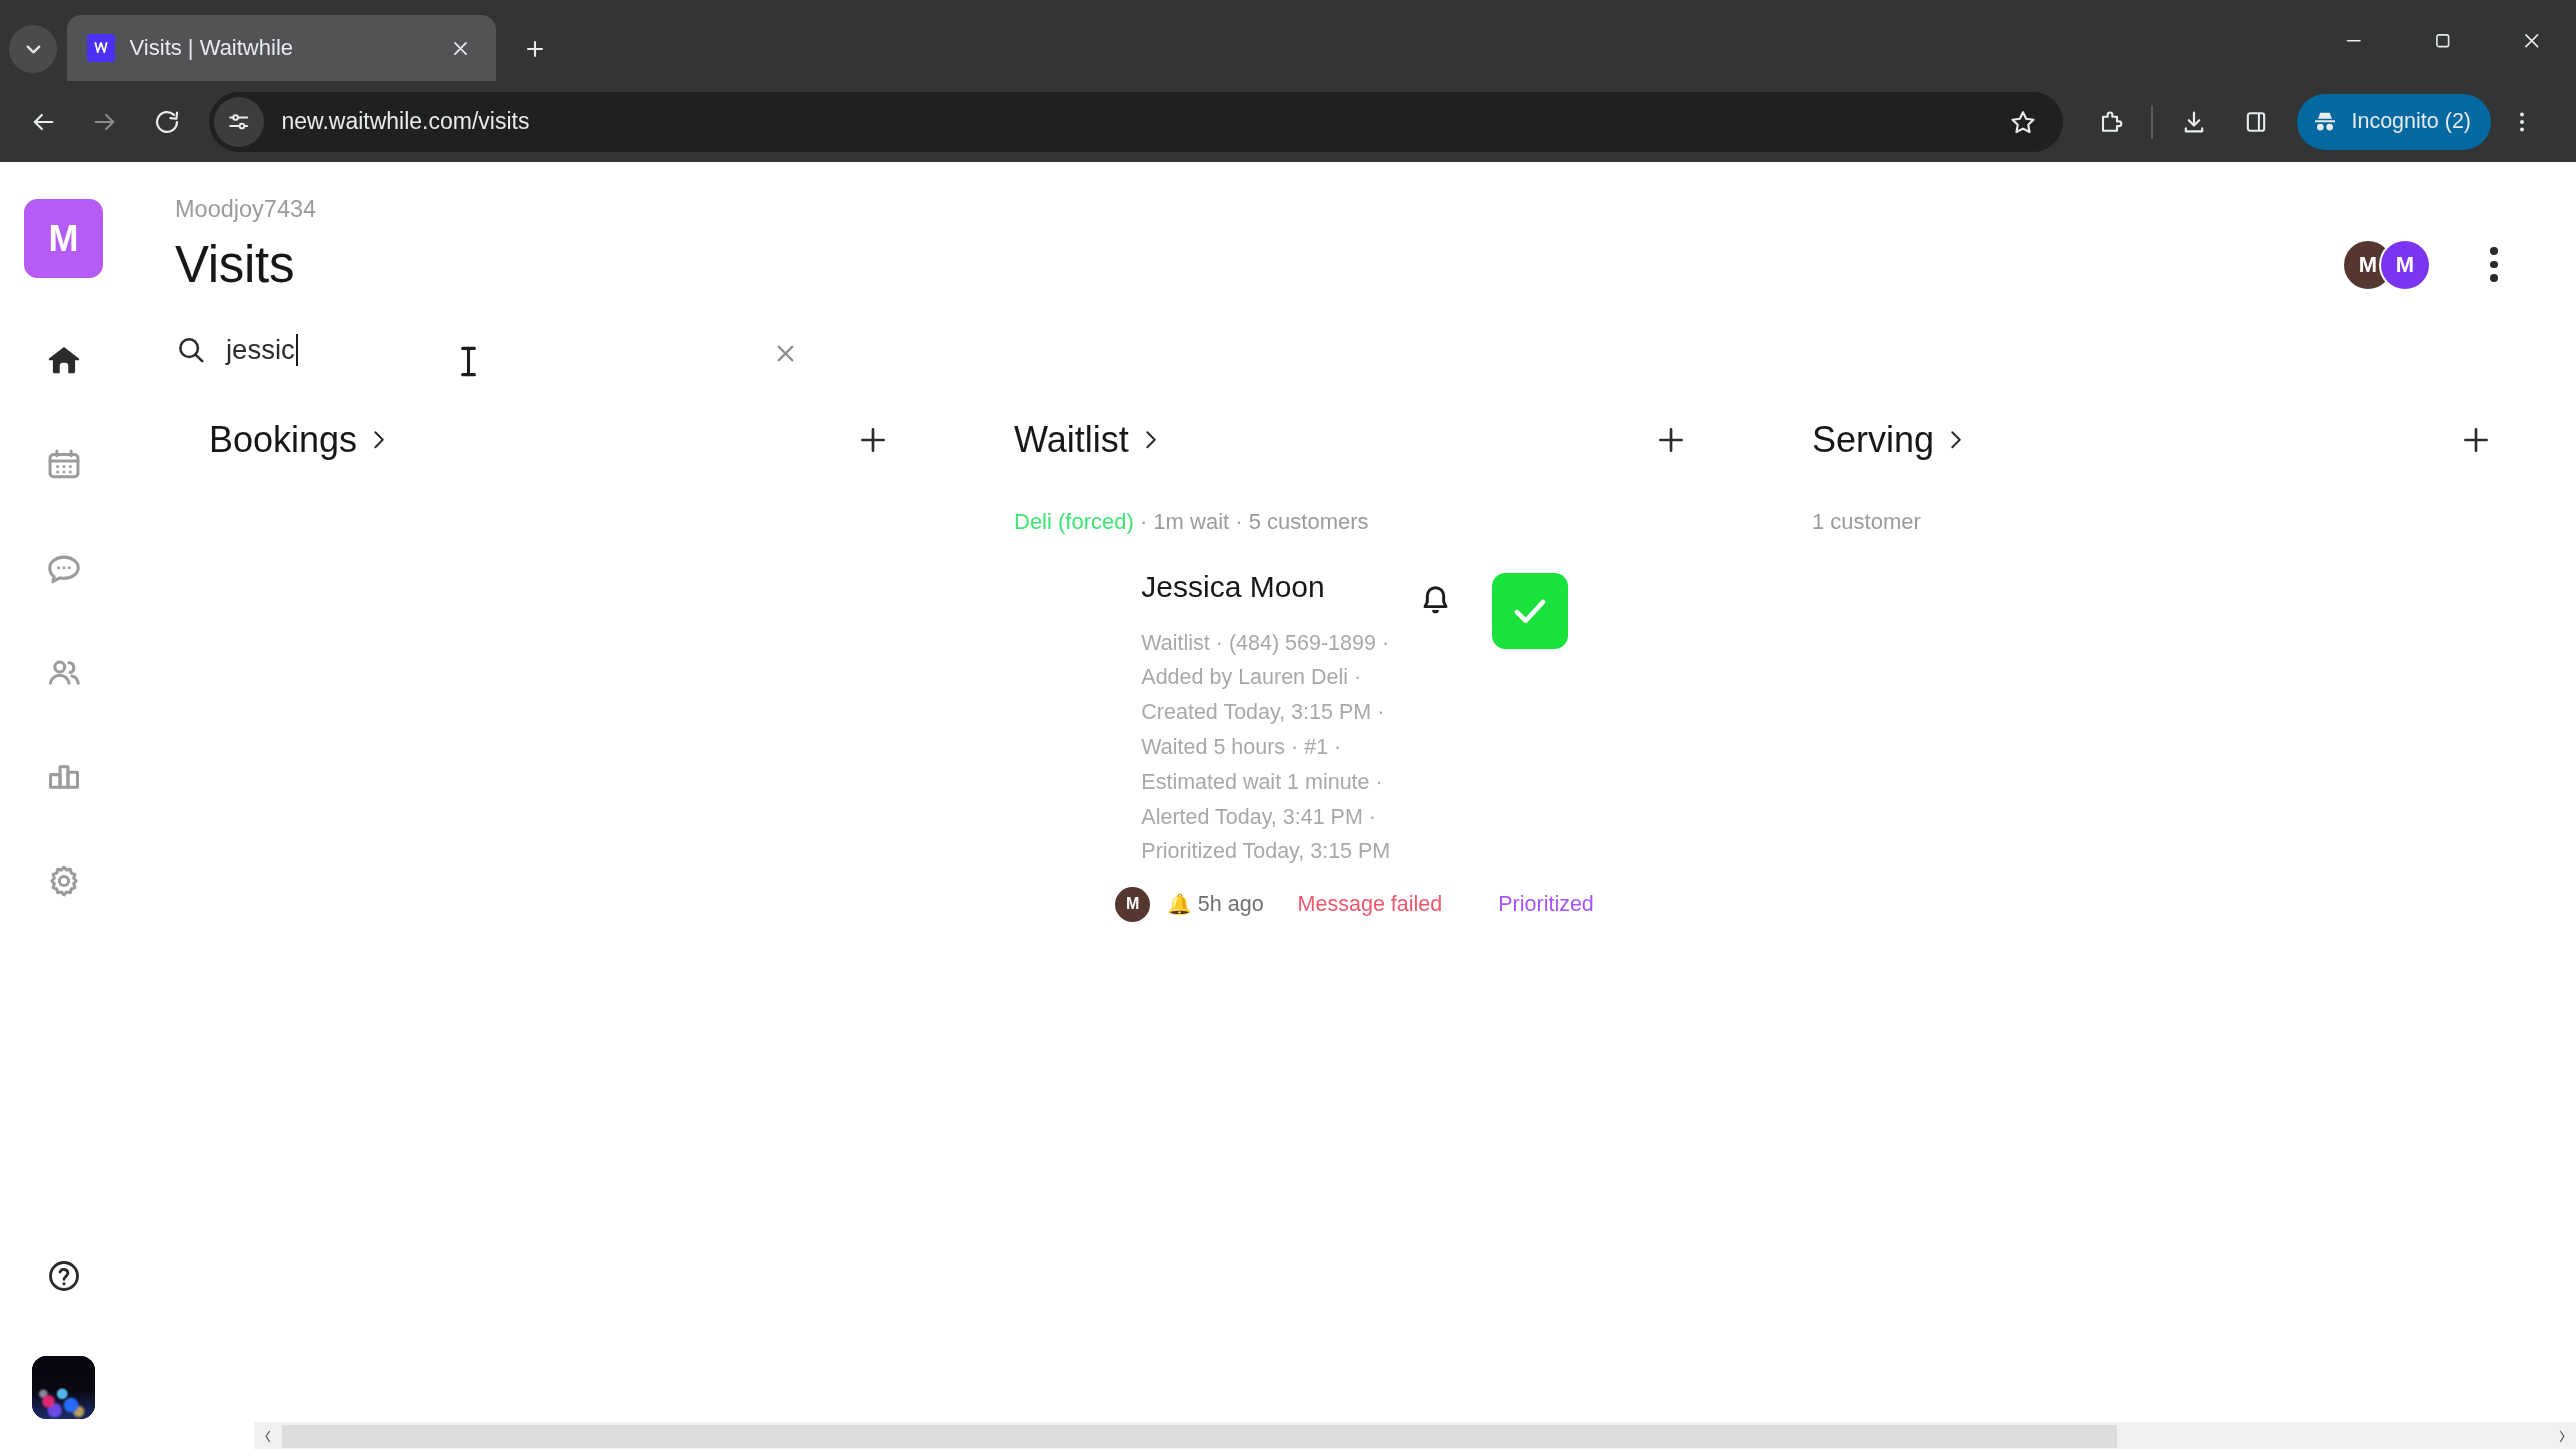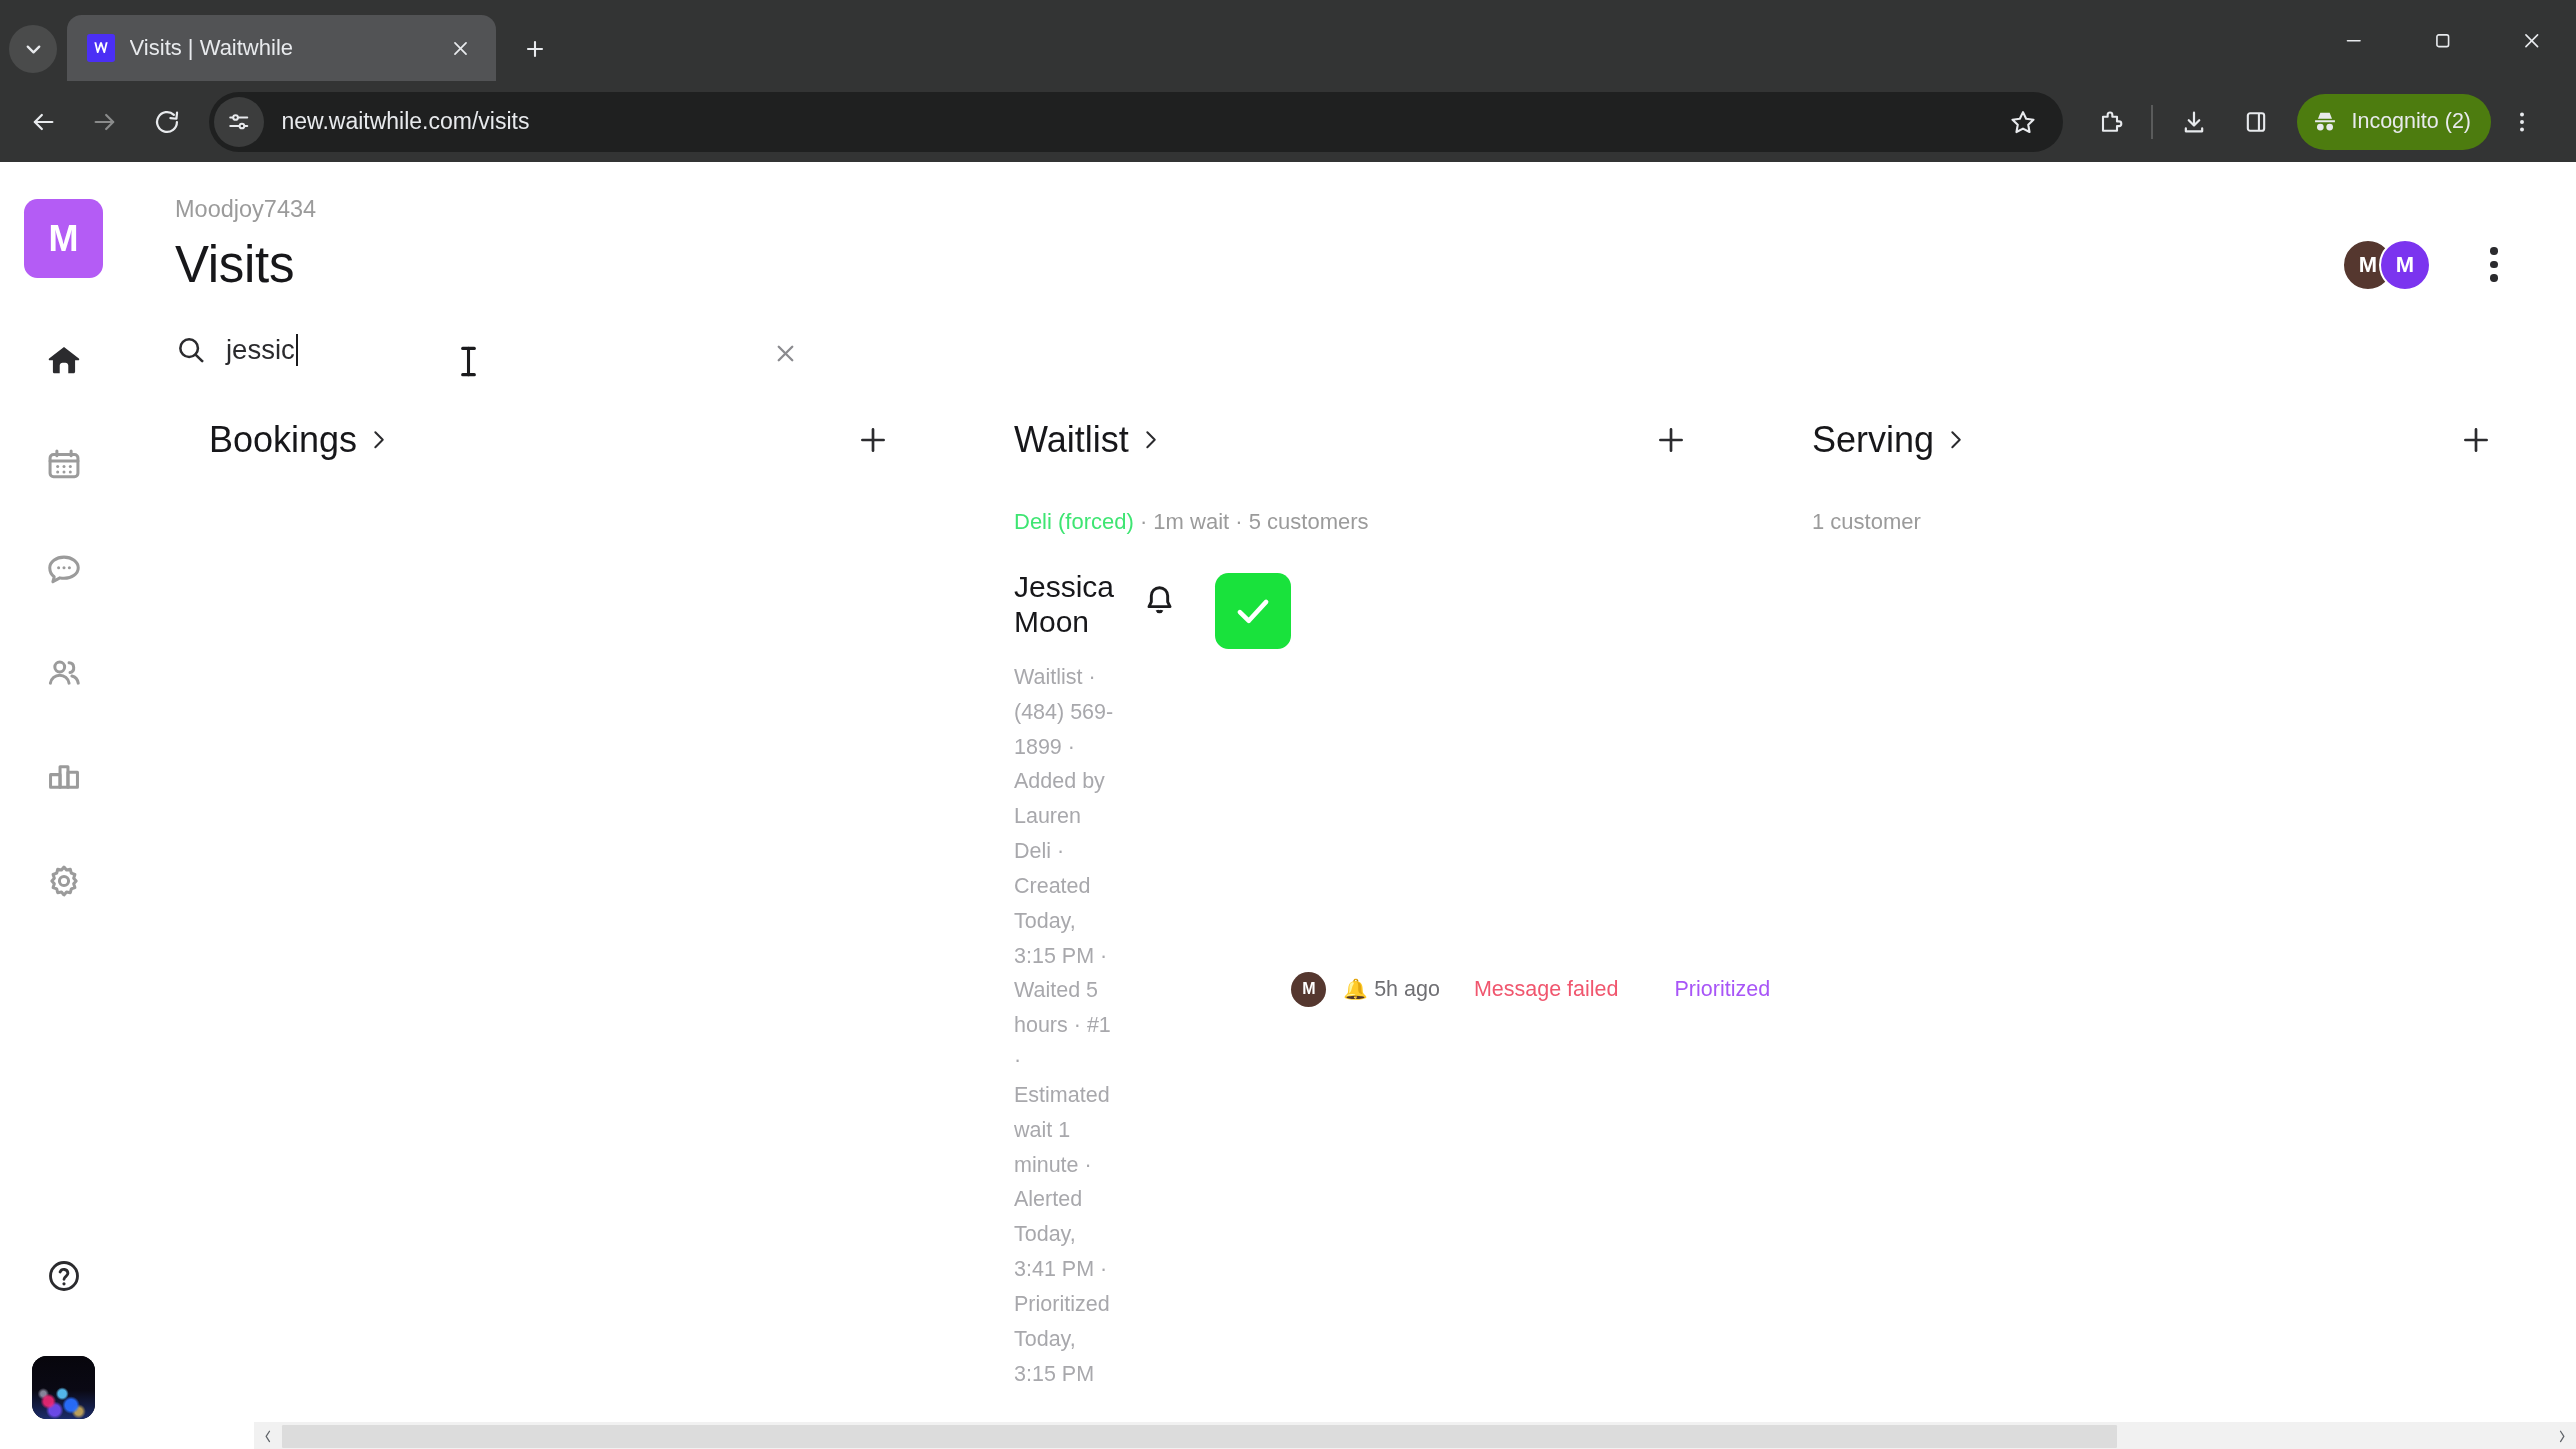--- a/index.html
+++ b/index.html
@@ -126,21 +126,21 @@
     margin-left: auto;
     display: flex; align-items: center;
     padding-right: 6.7px;
   }
   .omni-right .nav-btn { width: 56px; height: 56px; }
 
   .tb-actions { display: flex; align-items: center; flex: none; }
   .tb-sep { width: 1.3px; height: 34px; background: #5a5b5b; margin: 0 10.7px; flex: none; }
   .incognito-pill {
     height: 56px;
-    background: #4d7c0f;
+    background: #0369a1;
     border-radius: 670px;
     display: flex; align-items: center;
     padding: 0 20px 0 14.8px;
     margin-left: 9.4px;
     flex: none;
   }
   .incognito-pill svg { width: 28px; height: 28px; flex: none; }
   .incognito-pill span { color: #e8eaed; font-size: 21.5px; margin-left: 12px; white-space: nowrap; }
 
   
@@ -303,21 +303,21 @@
 
   .col-status {
     font-size: 22px;
     color: #9b9b9b;
     margin-top: 42px;
     white-space: nowrap;
   }
   .col-status .open { color: #3ee572; }
 
   
-  .card { margin-top: 35px; display: flex; flex-direction: row; align-items: center; }
+  .card { margin-top: 35px; display: flex; flex-direction: column; align-items: center; }
   .card-main { display: flex; align-items: flex-start; }
   .card-left { flex: 1; min-width: 0; }
   .cust-name { font-size: 30px; color: #17171a; line-height: 1.15; }
   .cust-meta {
     font-size: 21.5px;
     color: #a8a8ac;
     line-height: 1.62;
     margin-top: 21px;
   }
   .card-actions { display: flex; align-items: flex-start; margin-left: 17.4px; padding-top: 2.7px; }

